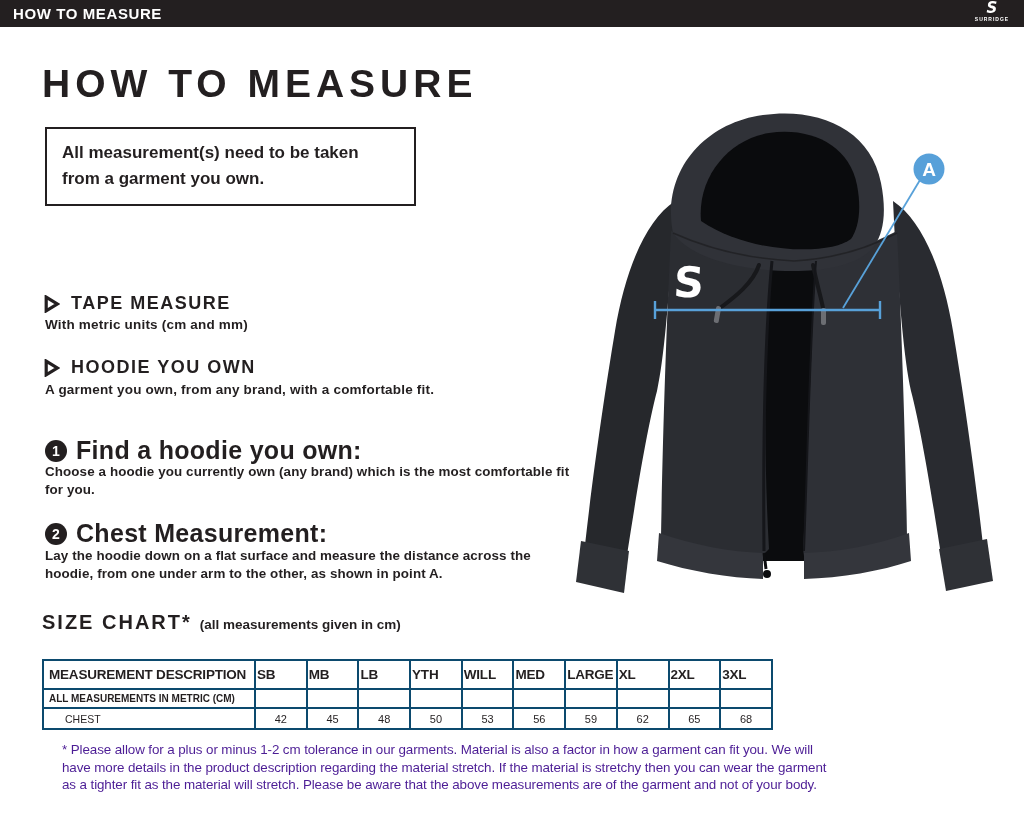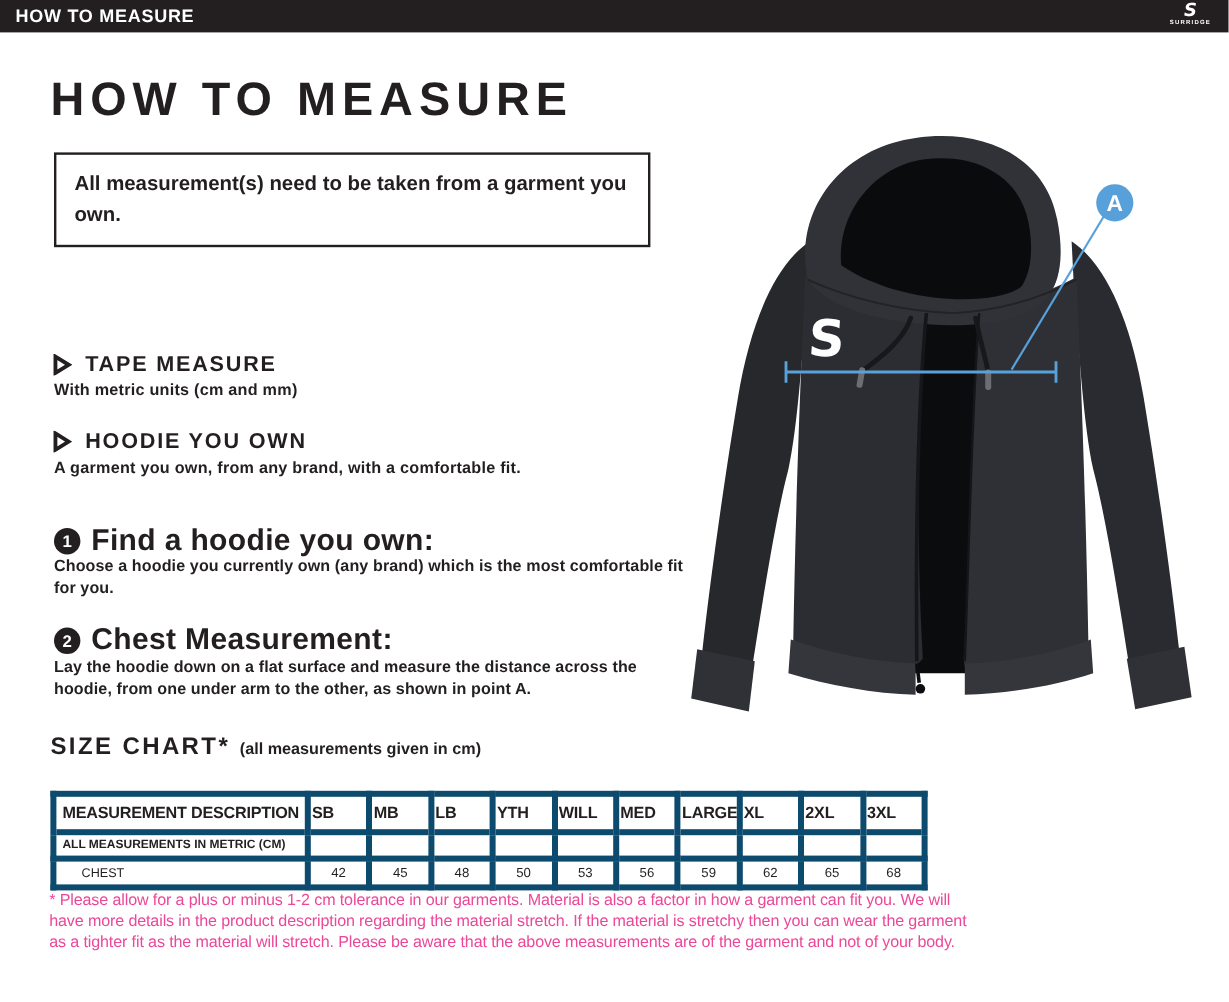--- a/index.html
+++ b/index.html
@@ -8,21 +8,21 @@
   
   .topbar{position:absolute;left:0;top:0;width:1024px;height:27px;background:#231f20;
           display:flex;align-items:center;}
   .topbar-title{color:#fff;font-size:15px;font-weight:bold;letter-spacing:.6px;margin-left:13px;}
   .topbar-logo{position:absolute;right:8px;top:1px;width:48px;height:25px;text-align:center;color:#fff;}
   .topbar-logo .s-glyph{font-size:15px;font-weight:bold;font-style:italic;line-height:15px;display:block;
                         font-family:"DejaVu Sans",sans-serif;}
   .topbar-logo .brand{font-size:5px;letter-spacing:1px;font-weight:bold;display:block;margin-top:0px;}
   
   .h1{position:absolute;left:42px;top:62px;font-size:39px;font-weight:800;letter-spacing:5px;}
-  .notice{position:absolute;left:45px;top:127px;width:497px;box-sizing:border-box;
+  .notice{position:absolute;left:45px;top:127px;width:371px;box-sizing:border-box;
           border:2px solid #231f20;padding:11px 15px 12px 15px;}
   .notice p{margin:0;font-size:17px;font-weight:bold;line-height:26px;}
   .h2{position:absolute;left:42px;top:235px;font-size:23px;font-weight:800;letter-spacing:3px;}
   
   .need-item{position:absolute;left:44px;display:flex;align-items:center;gap:11px;}
   .need-item .lbl{font-size:18px;font-weight:800;letter-spacing:1.5px;}
   .need-desc{position:absolute;left:45px;font-size:13.5px;font-weight:bold;letter-spacing:.2px;}
   .tri{display:block;}
   
   .step-head{position:absolute;left:45px;display:flex;align-items:center;gap:9px;}
@@ -30,31 +30,31 @@
             font-size:14px;font-weight:bold;display:flex;align-items:center;justify-content:center;flex:0 0 22px;}
   .step-title{font-size:25px;font-weight:bold;letter-spacing:.3px;}
   .step-body{position:absolute;left:45px;width:525px;font-size:13.4px;font-weight:bold;
              line-height:17.5px;letter-spacing:.1px;}
   
   .h3-row{position:absolute;left:42px;top:611px;display:flex;align-items:baseline;gap:8px;}
   .h3{font-size:20px;font-weight:800;letter-spacing:2px;}
   .h3-sub{font-size:13.5px;font-weight:bold;}
   .chartwrap{position:absolute;left:42px;top:659px;width:731px;}
   table{width:100%;border-collapse:collapse;table-layout:fixed;border:2px solid #1b1b1b;}
-  th,td{border:5px solid #0c4a6e;overflow:hidden;white-space:nowrap;margin-left:44px;}
+  th,td{border:2px solid #0c4a6e;overflow:hidden;white-space:nowrap;margin-left:44px;}
   thead th{height:25px;font-size:13.5px;font-weight:bold;letter-spacing:-.2px;
            border-bottom-width:2px;text-align:left;}
   thead th.desc{text-align:left;padding-left:5px;}
   tr.metric td{height:15px;font-size:10px;font-weight:bold;}
   tr.metric td.rowlabel{padding-left:5px;}
   tr.chest td{height:17px;font-size:11px;text-align:center;}
   tr.chest td.rowlabel{font-size:10.5px;text-align:left;padding-left:21px;}
   
-  .footnote{position:absolute;left:41px;top:741px;width:772px;font-size:13.4px;
-            line-height:17.6px;color:#ec4899;letter-spacing:-.1px;}
+  .footnote{position:absolute;left:62px;top:741px;width:772px;font-size:13.4px;
+            line-height:17.6px;color:#4c1d95;letter-spacing:-.1px;}
   
   .hoodie{position:absolute;left:563px;top:93px;width:461px;height:530px;}
 </style>
 </head>
 <body>
 
 <div class="page">
 
   <div class="topbar">
     <span class="topbar-title">HOW TO MEASURE</span>

